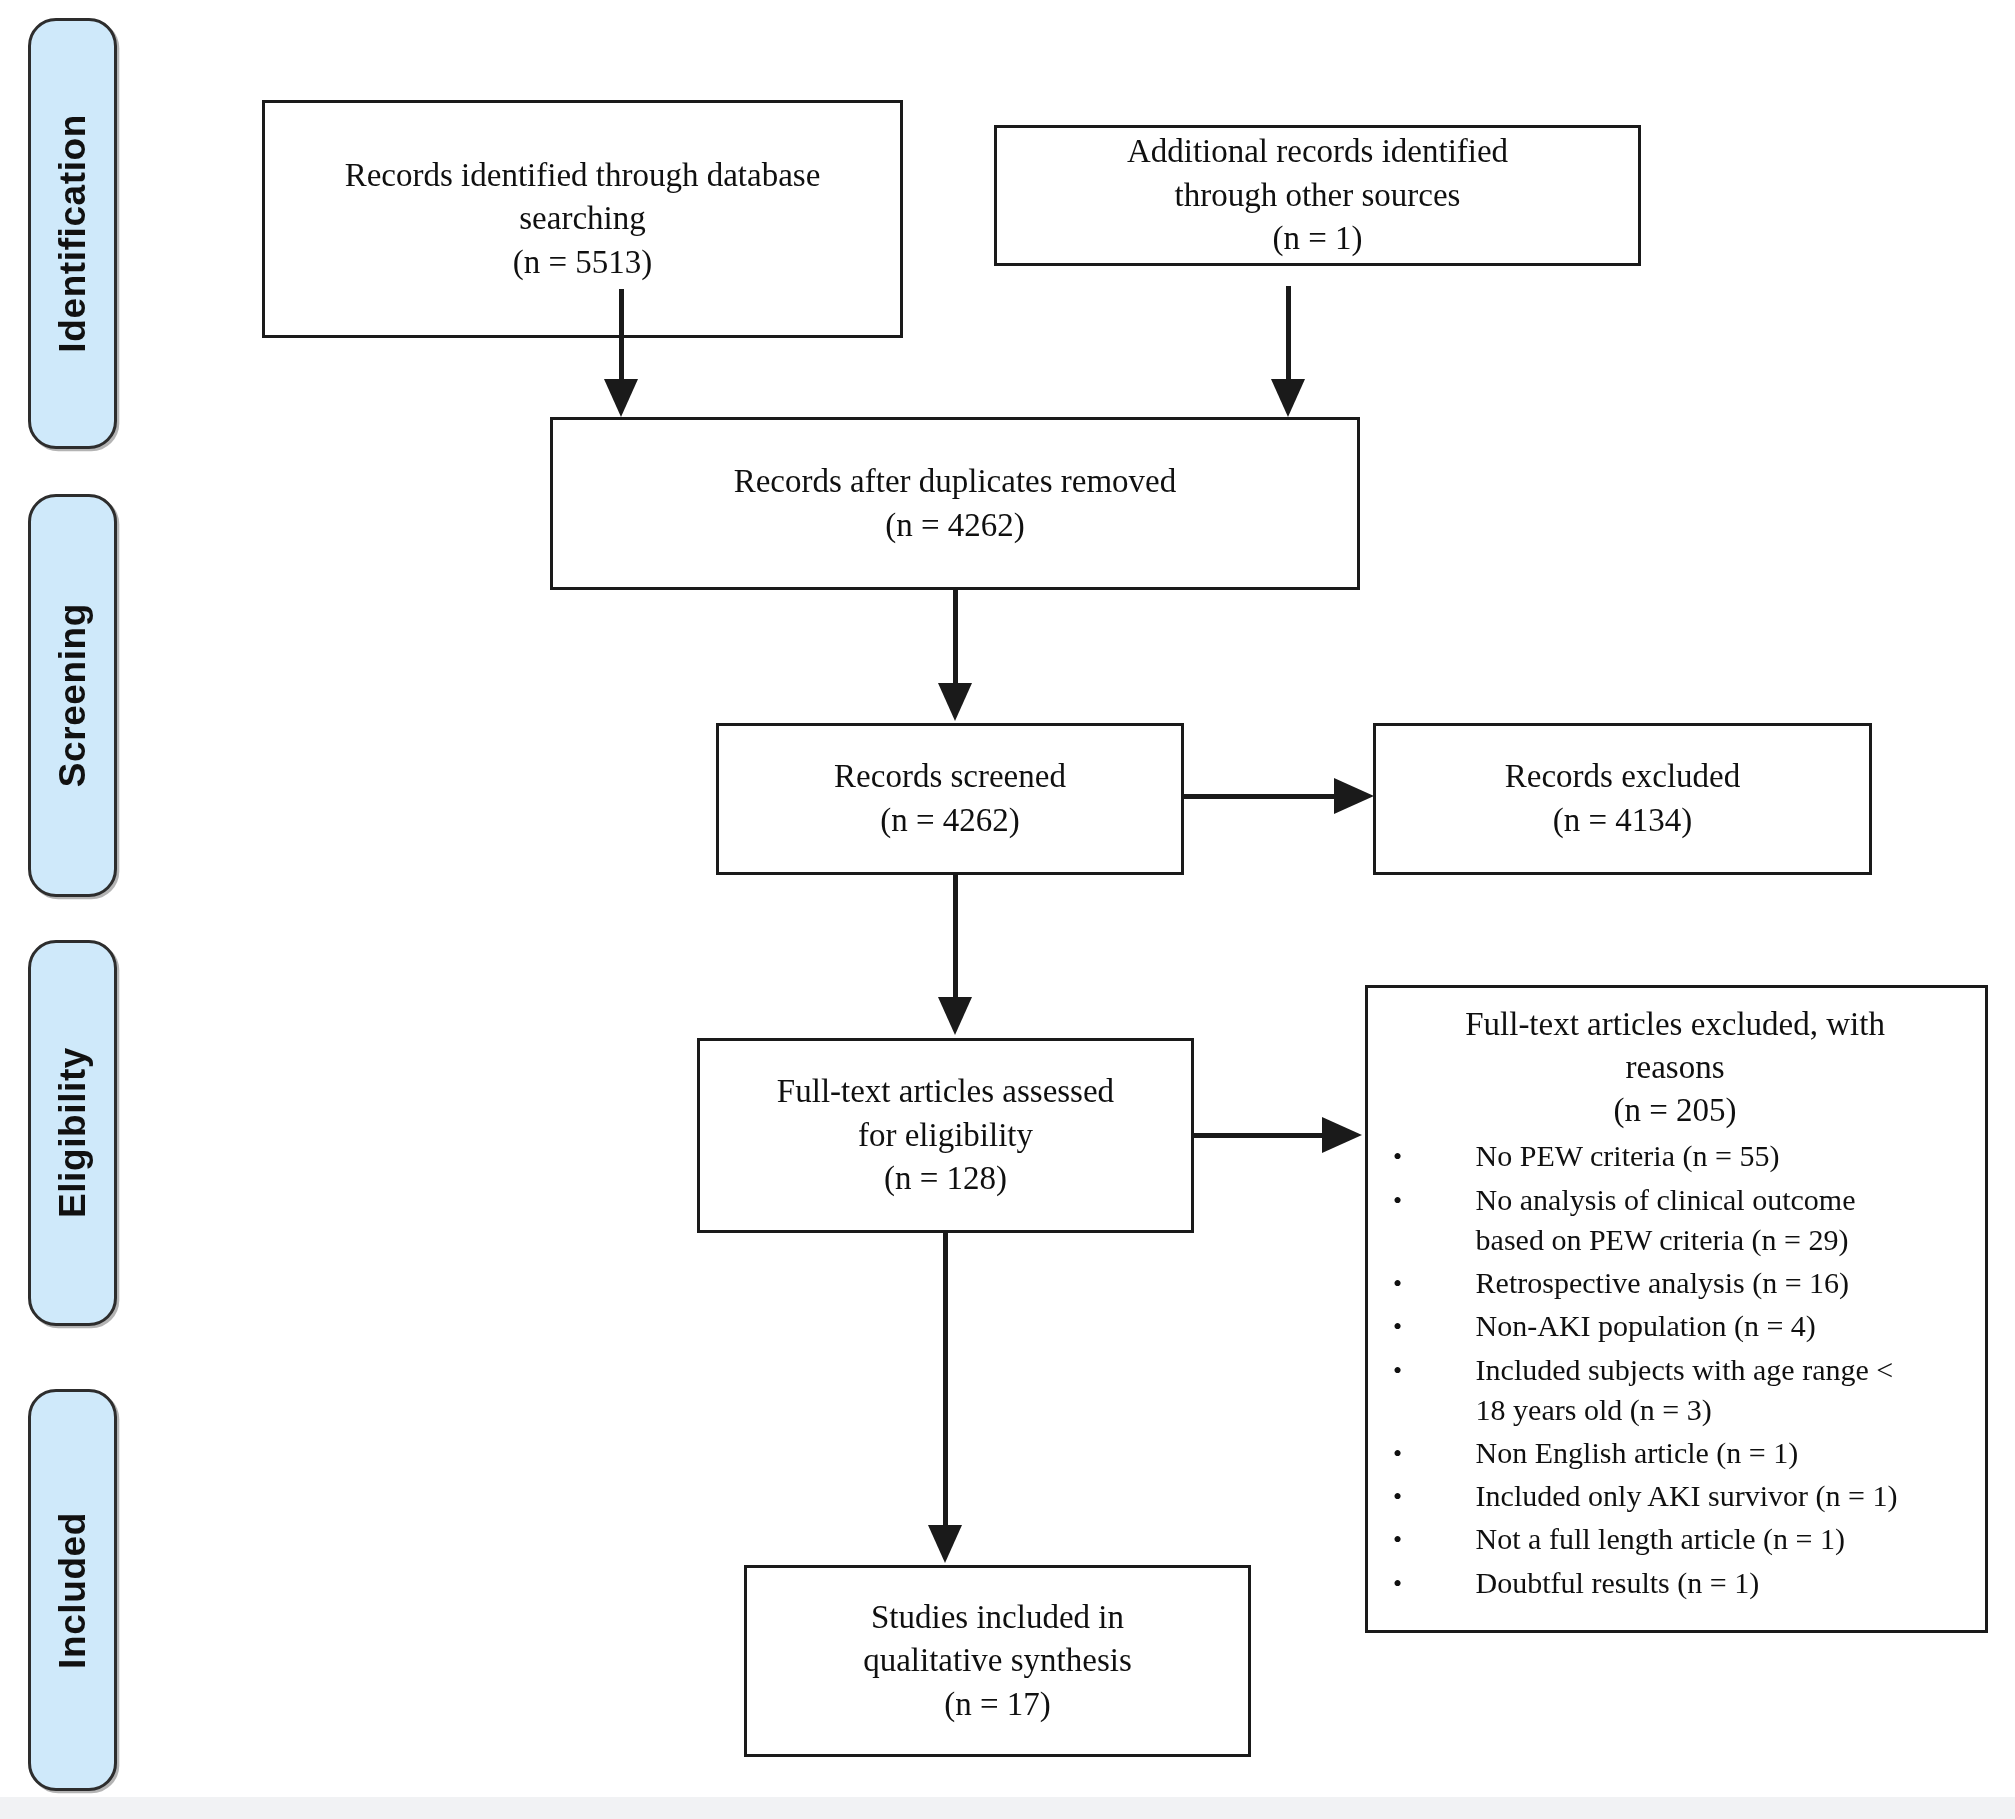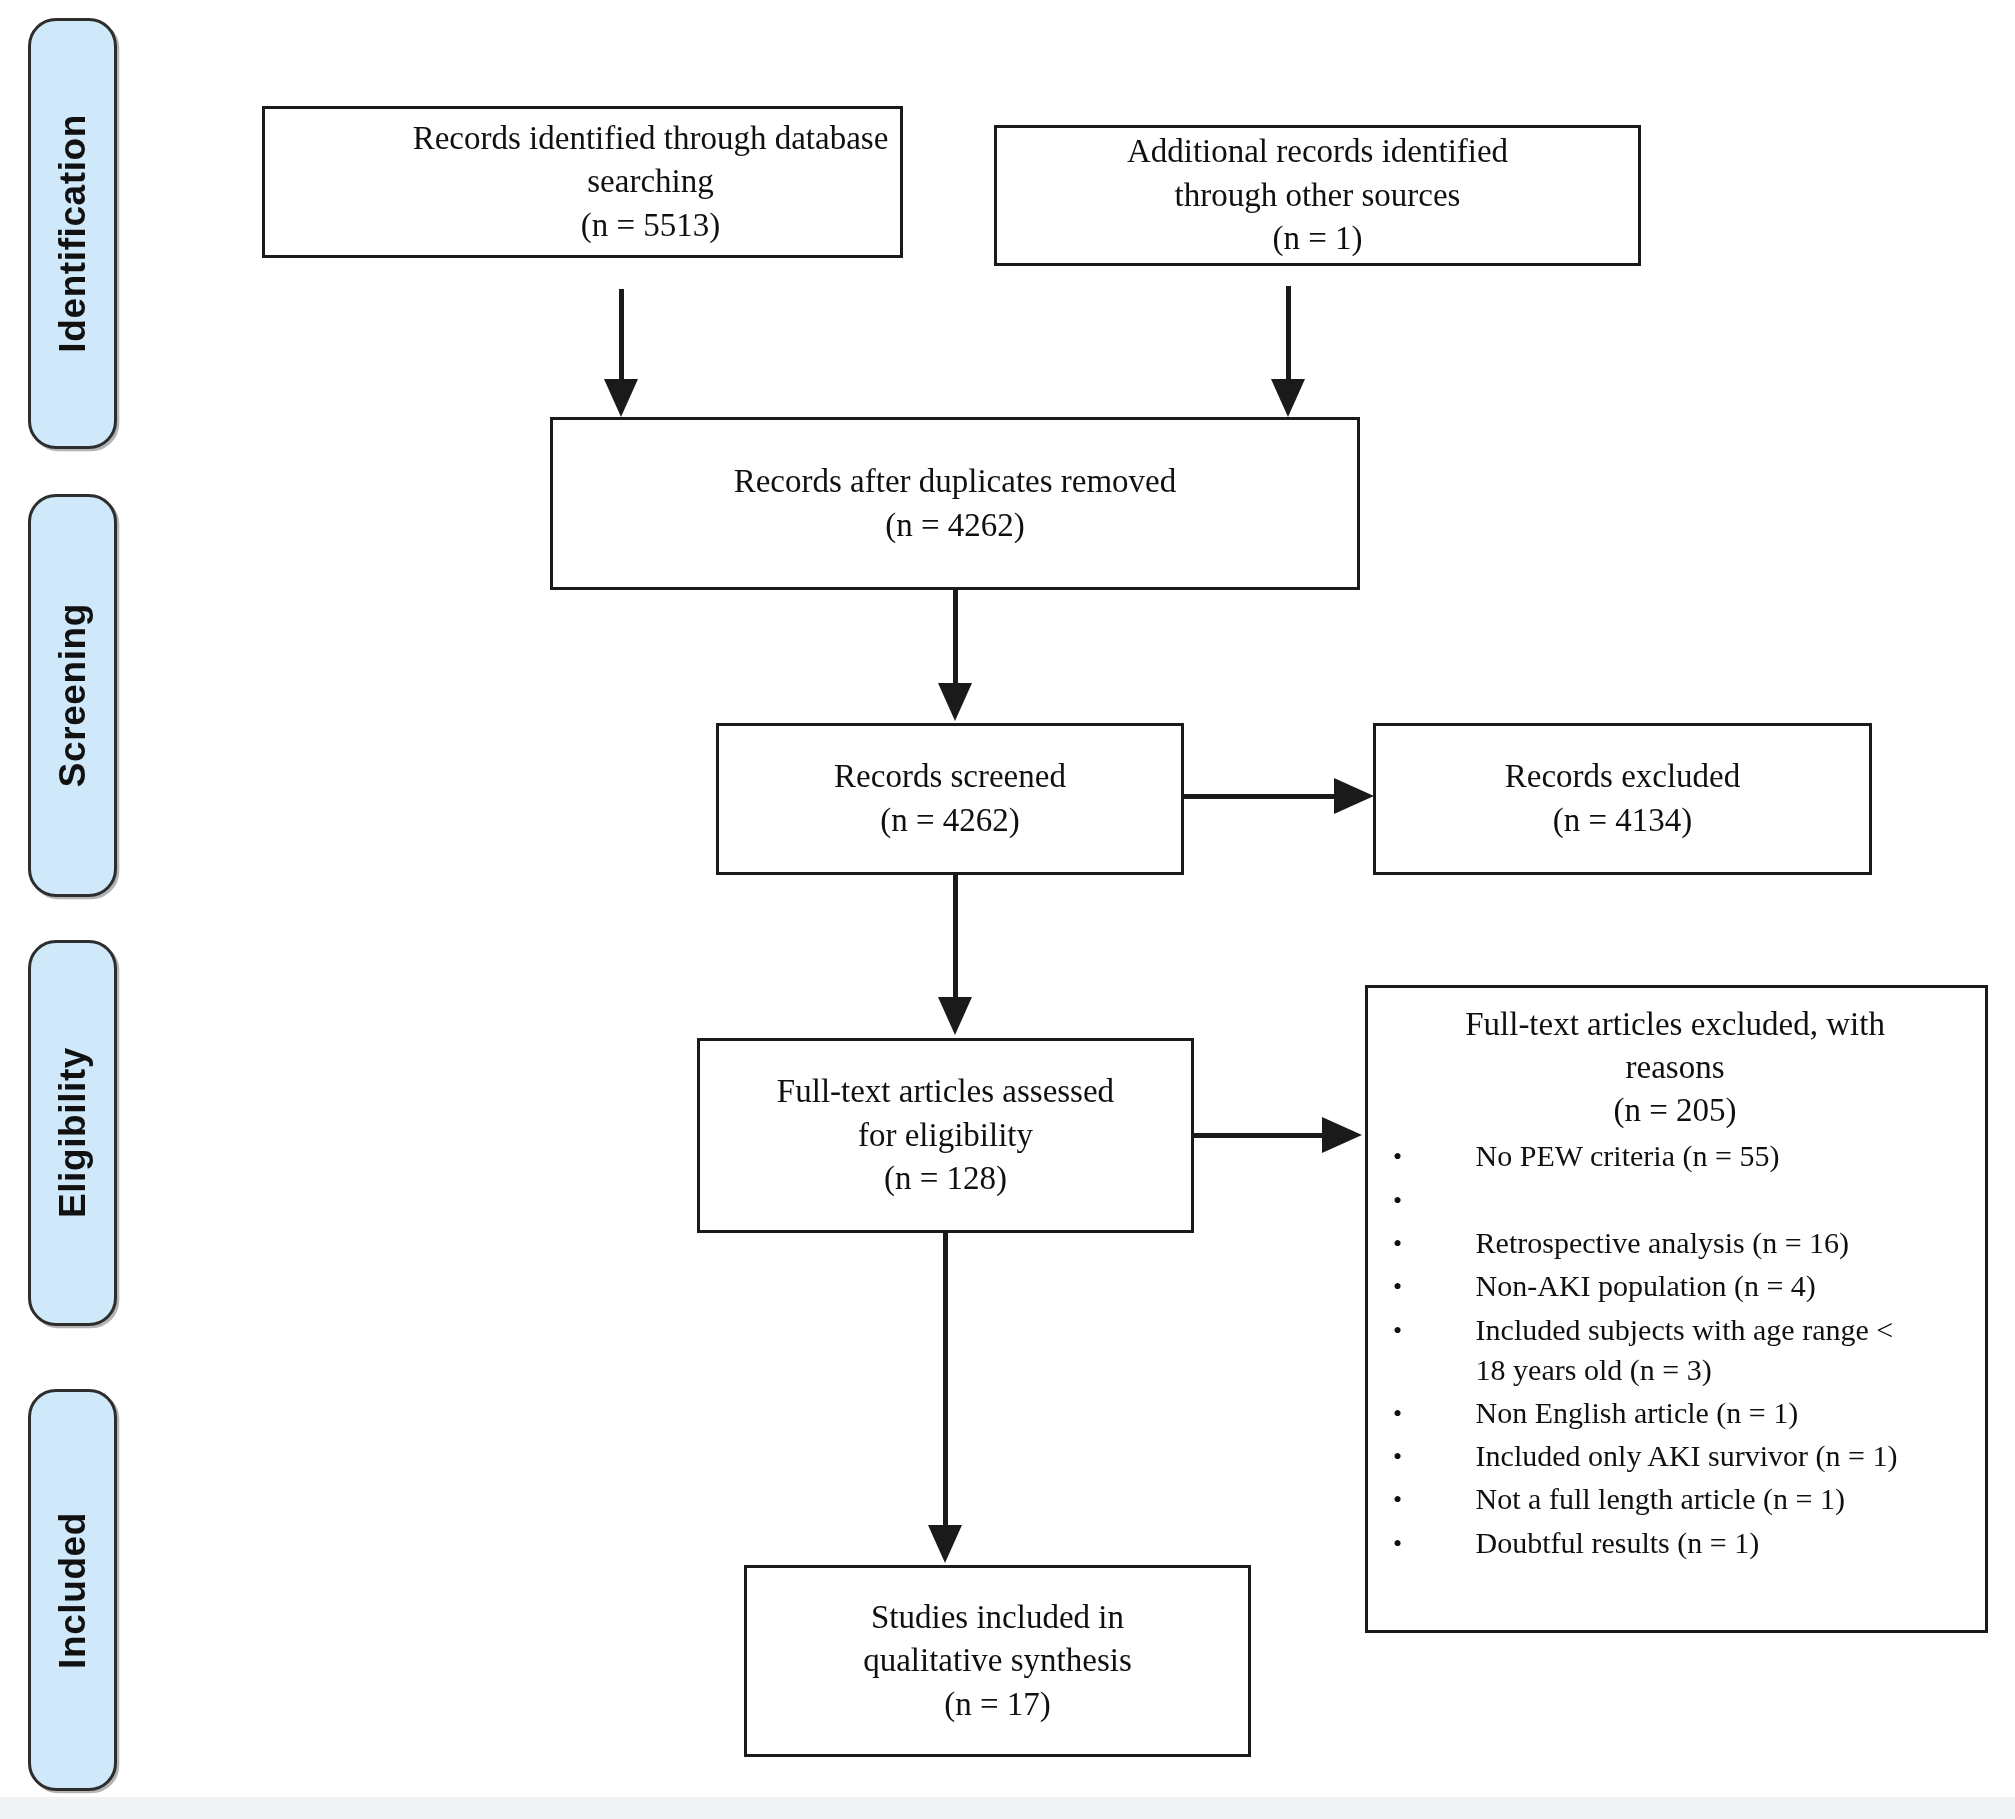--- a/index.html
+++ b/index.html
@@ -112,21 +112,21 @@
   <div class="stage" style="top:494px;height:403px;">
     <span class="stage-label">Screening</span>
   </div>
   <div class="stage" style="top:940px;height:386px;">
     <span class="stage-label">Eligibility</span>
   </div>
   <div class="stage" style="top:1389px;height:402px;">
     <span class="stage-label">Included</span>
   </div>
 
-  <div class="fbox" style="left:262px;top:106px;width:641px;height:152px;justify-content:flex-end;">
+  <div class="fbox" style="left:262px;top:100px;width:641px;height:238px;">
     <div class="fbox-label">Records identified through database
 searching
 (n = 5513)</div>
   </div>
   <div class="fbox" style="left:994px;top:89px;width:647px;height:141px;margin-top:36px;">
     <div class="fbox-label">Additional records identified
 through other sources
 (n = 1)</div>
   </div>
 
@@ -170,20 +170,21 @@
     <div id="excl-title">Full-text articles excluded, with
 reasons
 (n = 205)</div>
     <div id="excl-list">
         <div class="reason">
           <span class="bullet">•</span>
           <span class="rtext">No PEW criteria (n = 55)</span>
         </div>
         <div class="reason">
           <span class="bullet">•</span>
+          <span class="rtext">No analysis of clinical outcome based on PEW criteria (n = 29)</span>
         </div>
         <div class="reason">
           <span class="bullet">•</span>
           <span class="rtext">Retrospective analysis (n = 16)</span>
         </div>
         <div class="reason">
           <span class="bullet">•</span>
           <span class="rtext">Non-AKI population (n = 4)</span>
         </div>
         <div class="reason">

